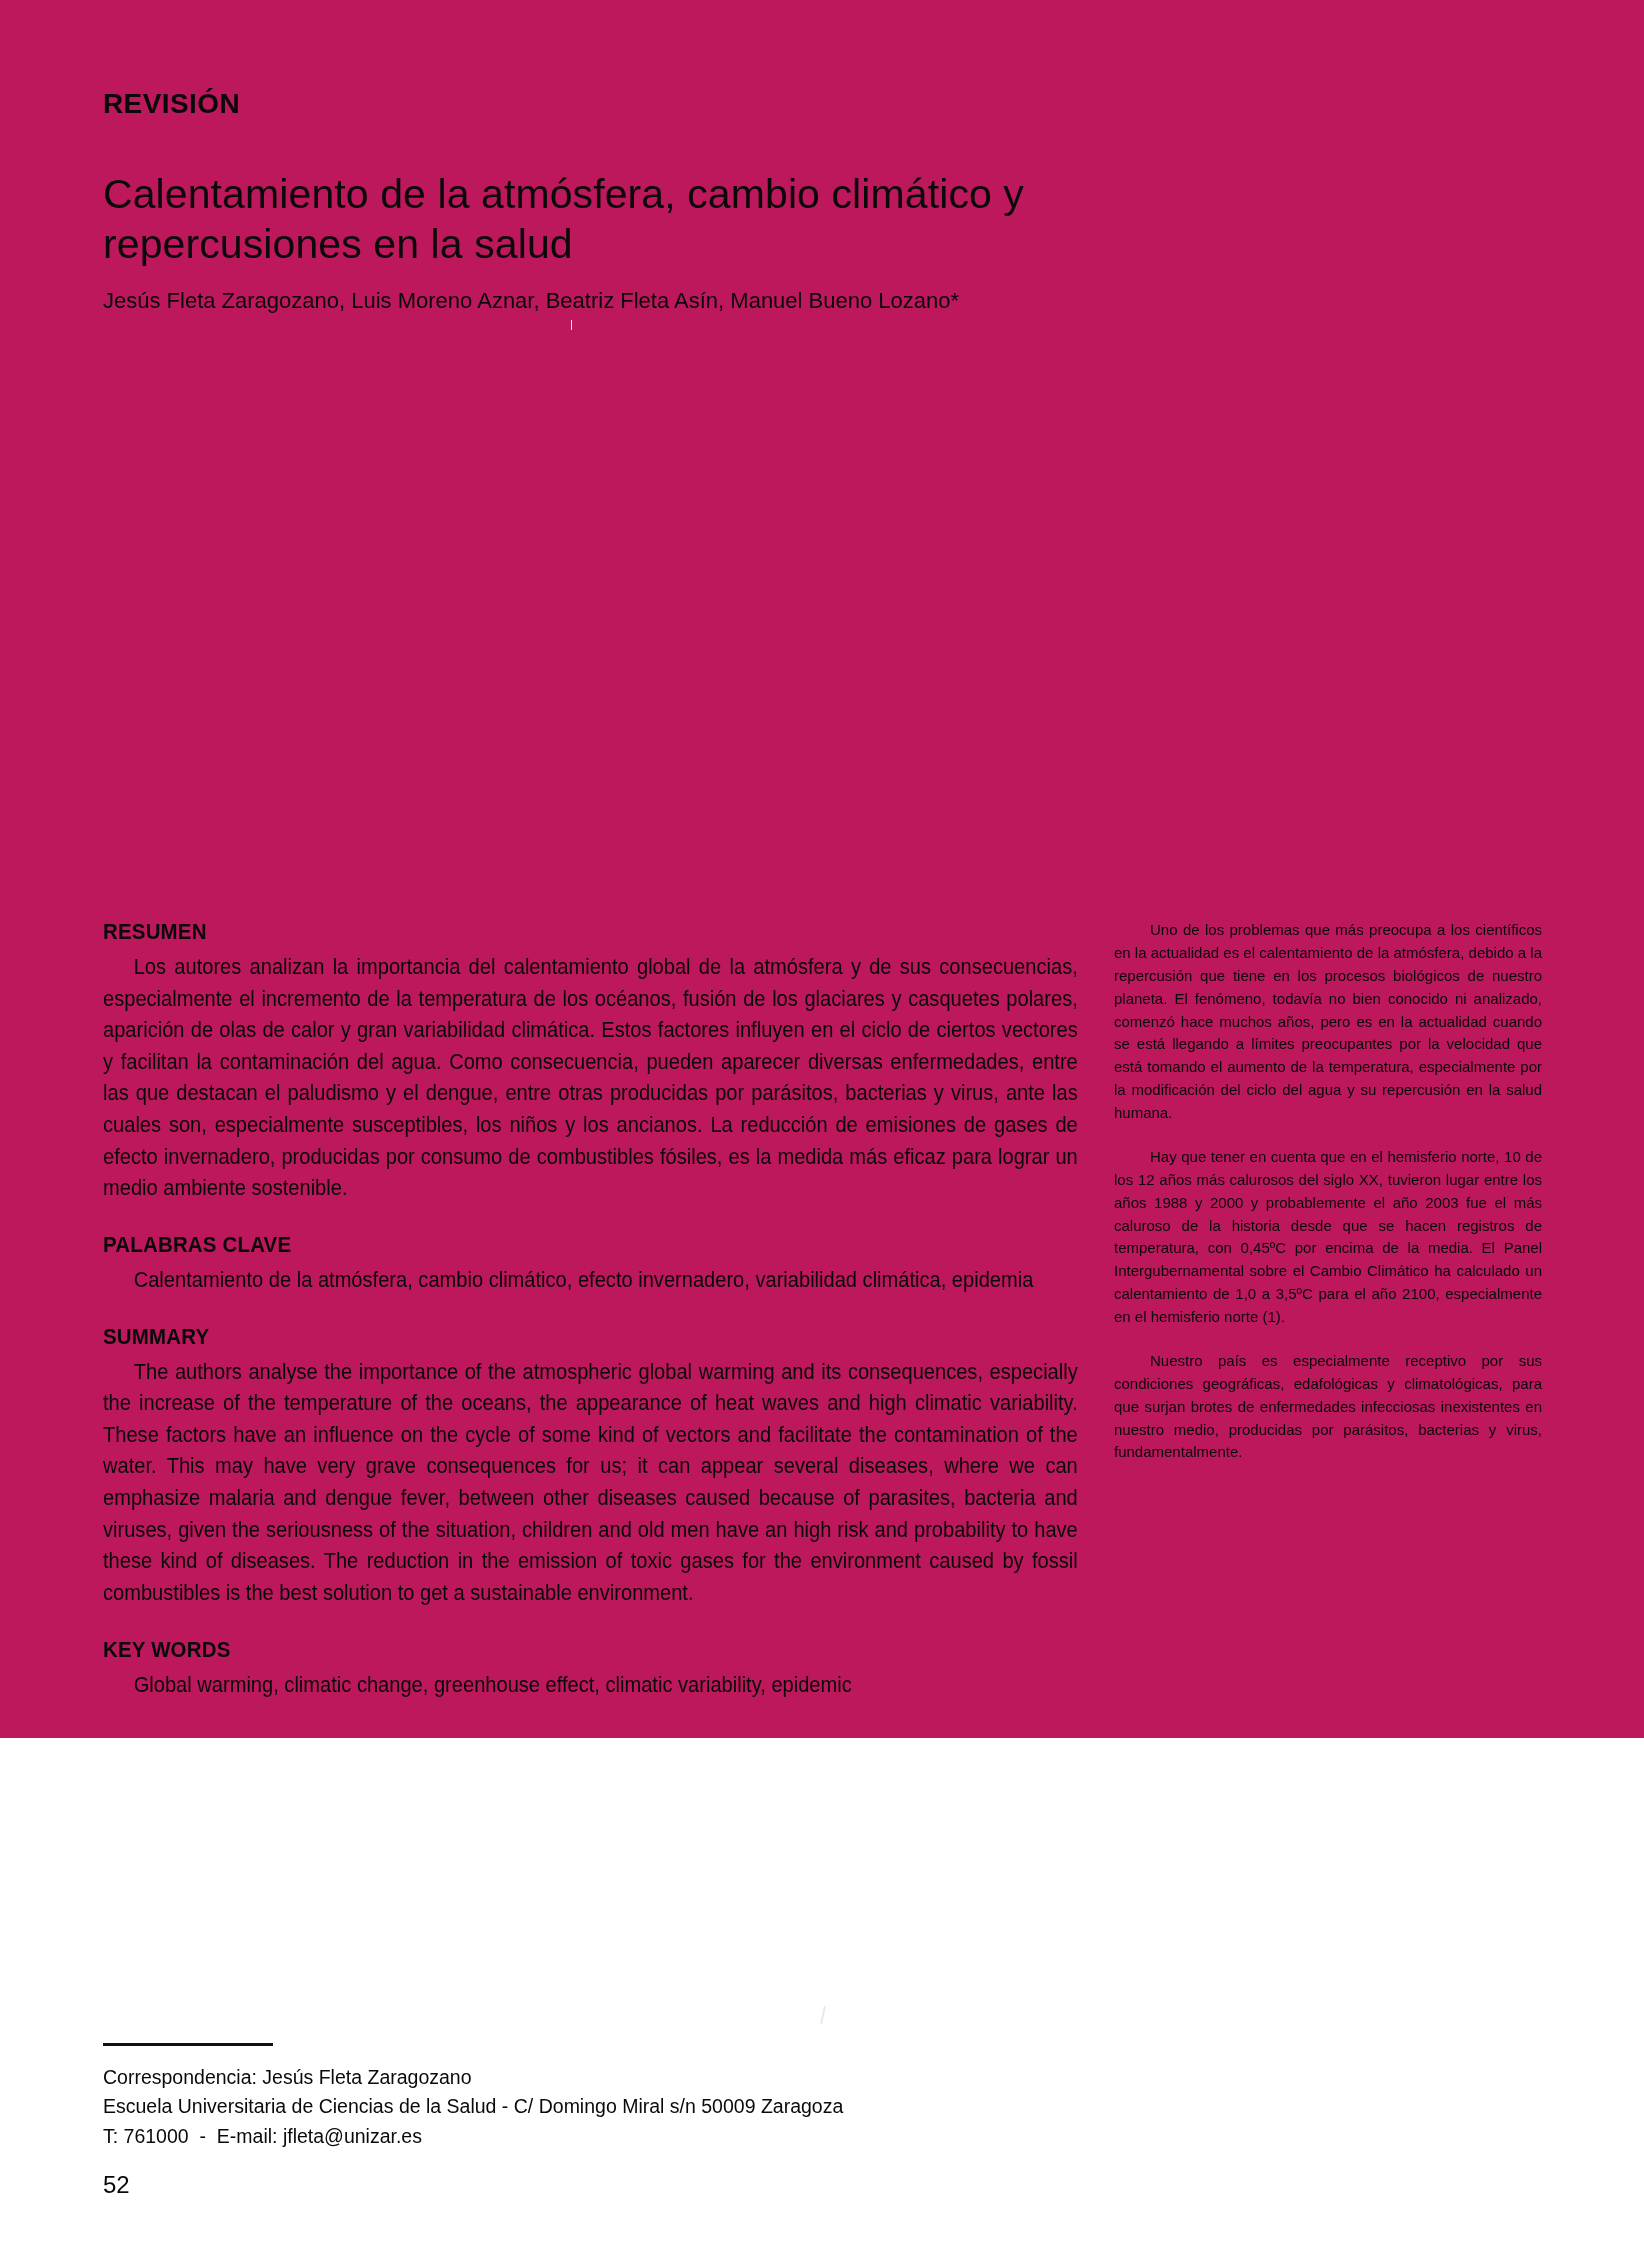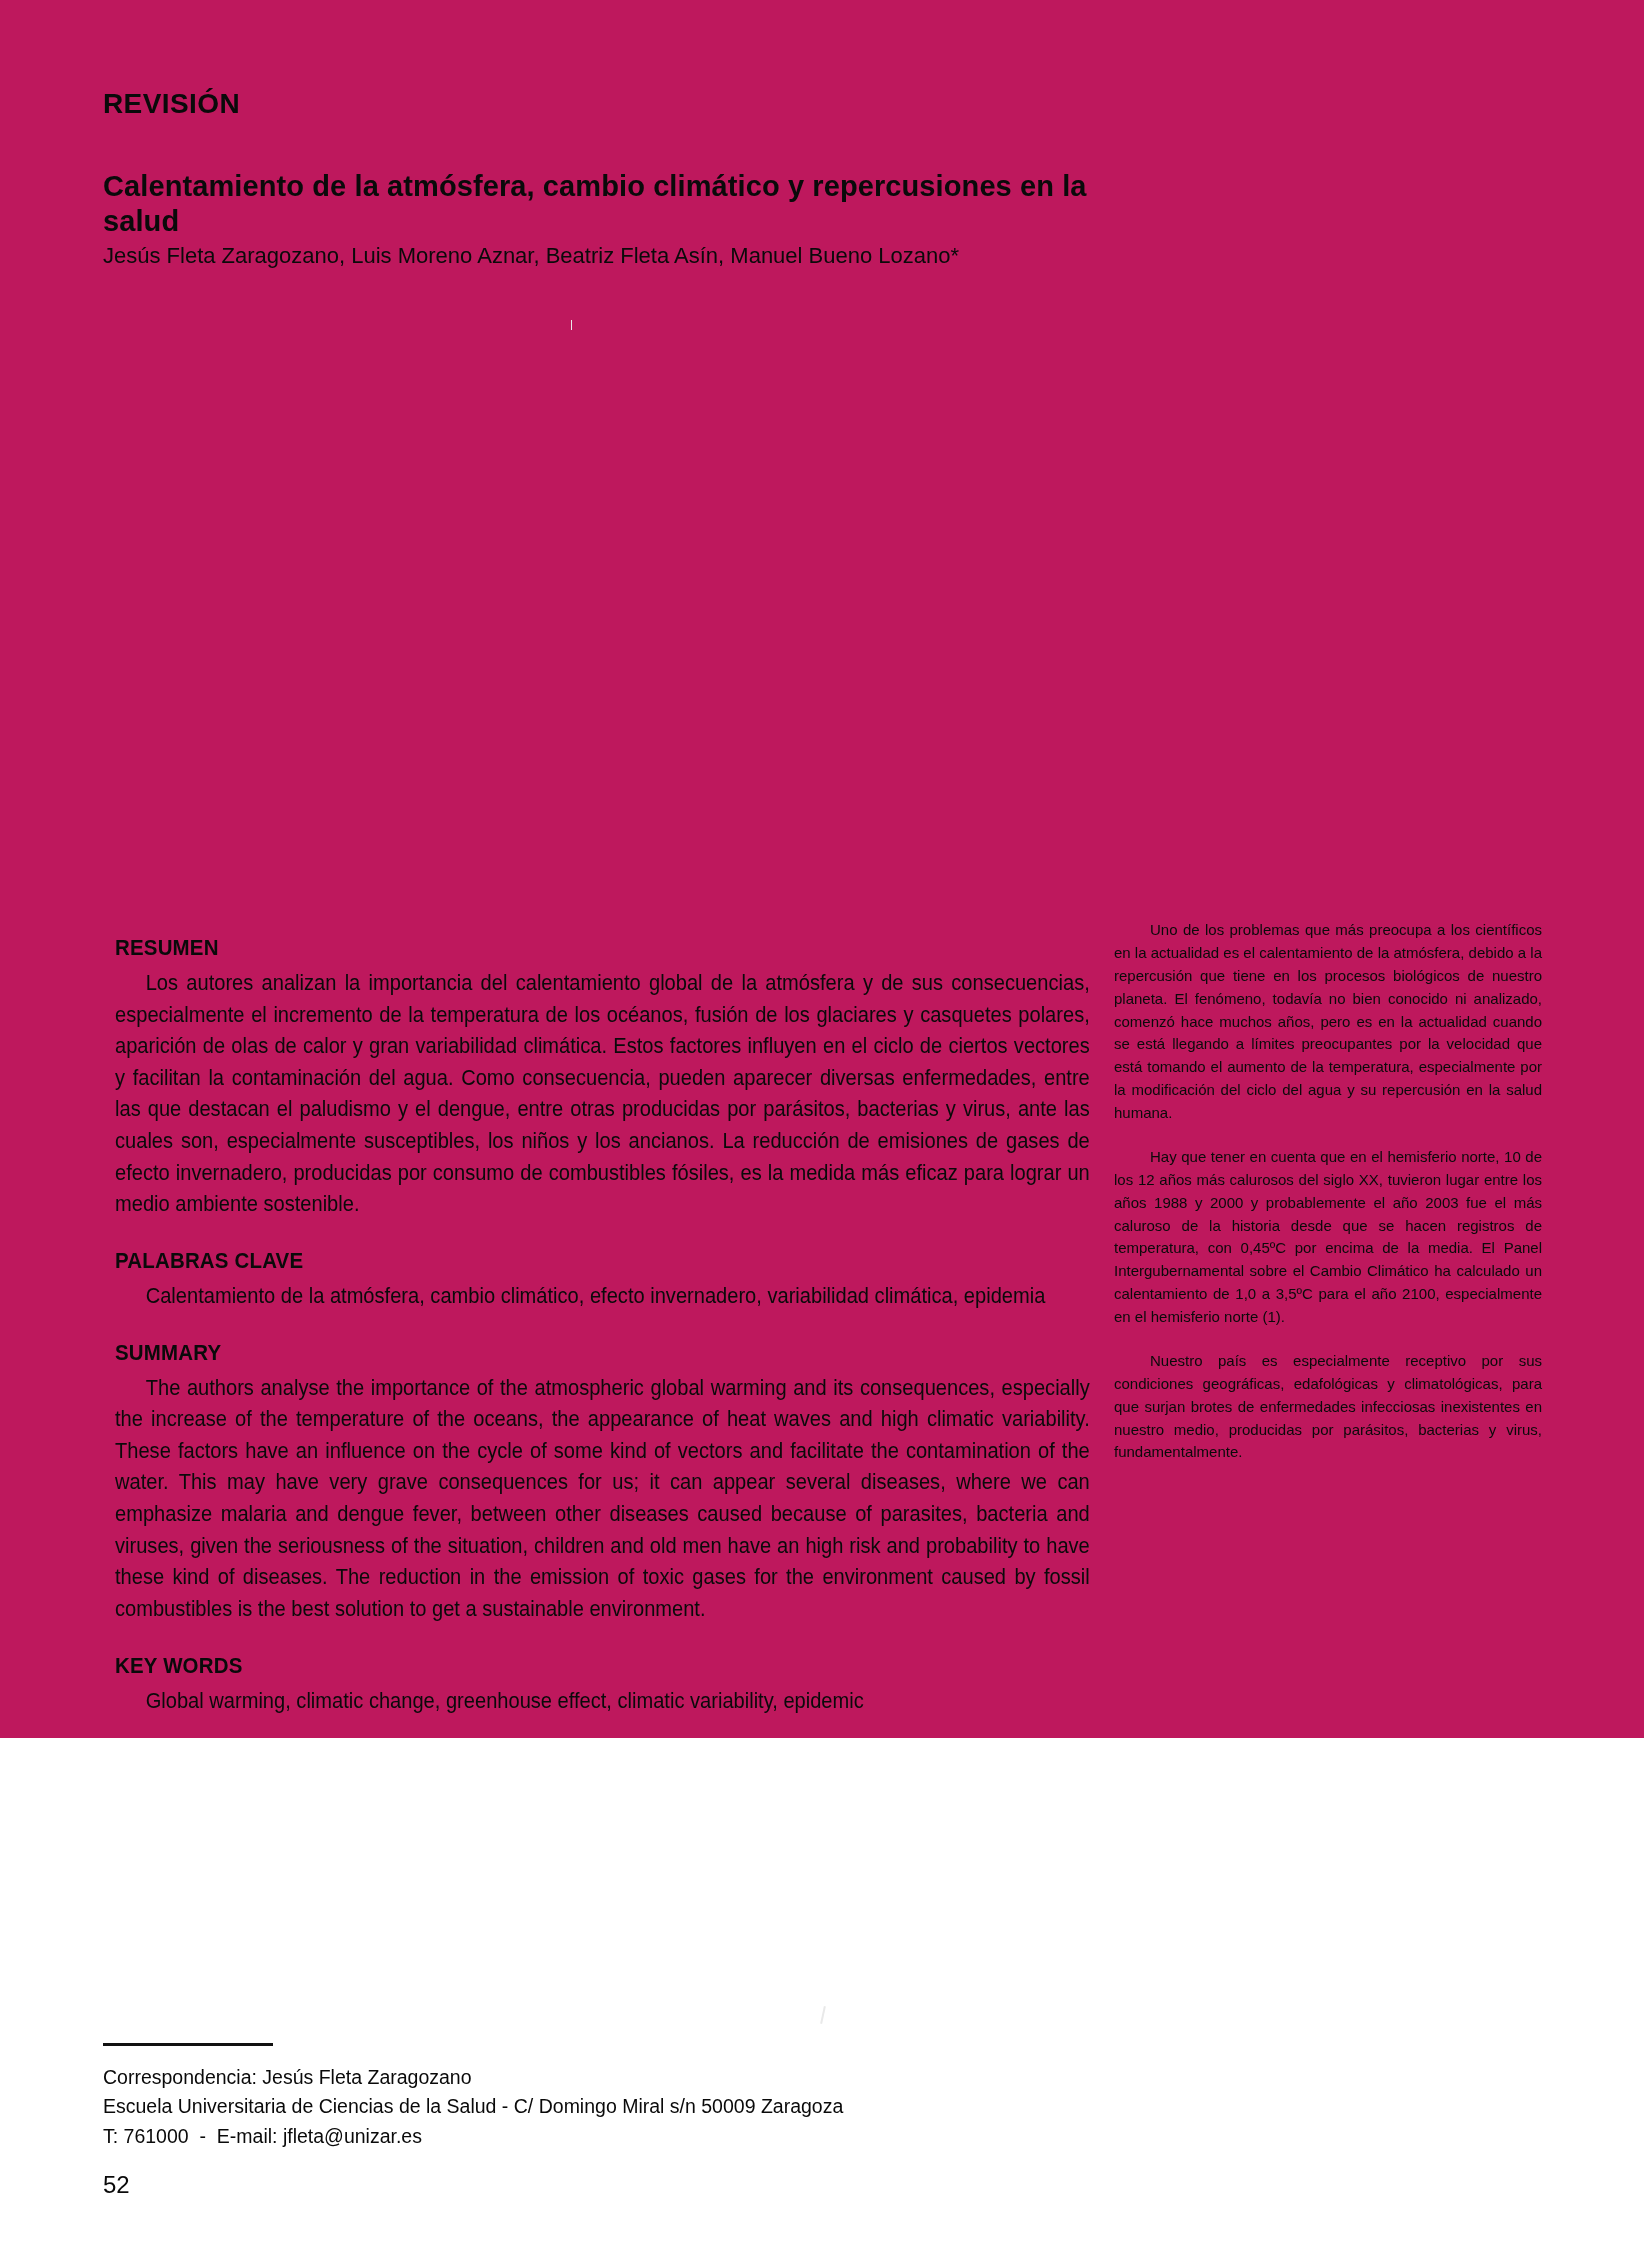--- a/index.html
+++ b/index.html
@@ -34,25 +34,25 @@
 
   .section-kicker {
     font-size: 28px;
     font-weight: 700;
     letter-spacing: 0.4px;
     line-height: 1.1;
     margin: 0 0 49px 0;
   }
 
   .article-title {
-    font-size: 29px;
-    font-weight: 700;
+    font-size: 41px;
+    font-weight: 400;
     line-height: 1.22;
     letter-spacing: 0.1px;
-    margin: 0 0 2px 0;
+    margin: 0 0 18px 0;
     max-width: 996px;
   }
 
   .article-subtitle {
     font-size: 23px;
     font-weight: 700;
     line-height: 1.25;
     margin: 0 0 31px 0;
   }
 
@@ -75,23 +75,22 @@
   .columns {
     position: absolute;
     left: 103px;
     top: 919px;
     width: 1439px;
   }
 
   .col-left {
     position: absolute;
     left: 0;
-    top: 16px;
+    top: 0;
     width: 975px;
-    margin-left: 12px;
   }
 
   .col-right {
     position: absolute;
     left: 1011px;
     top: 0;
     width: 428px;
   }
 
   .heading {

